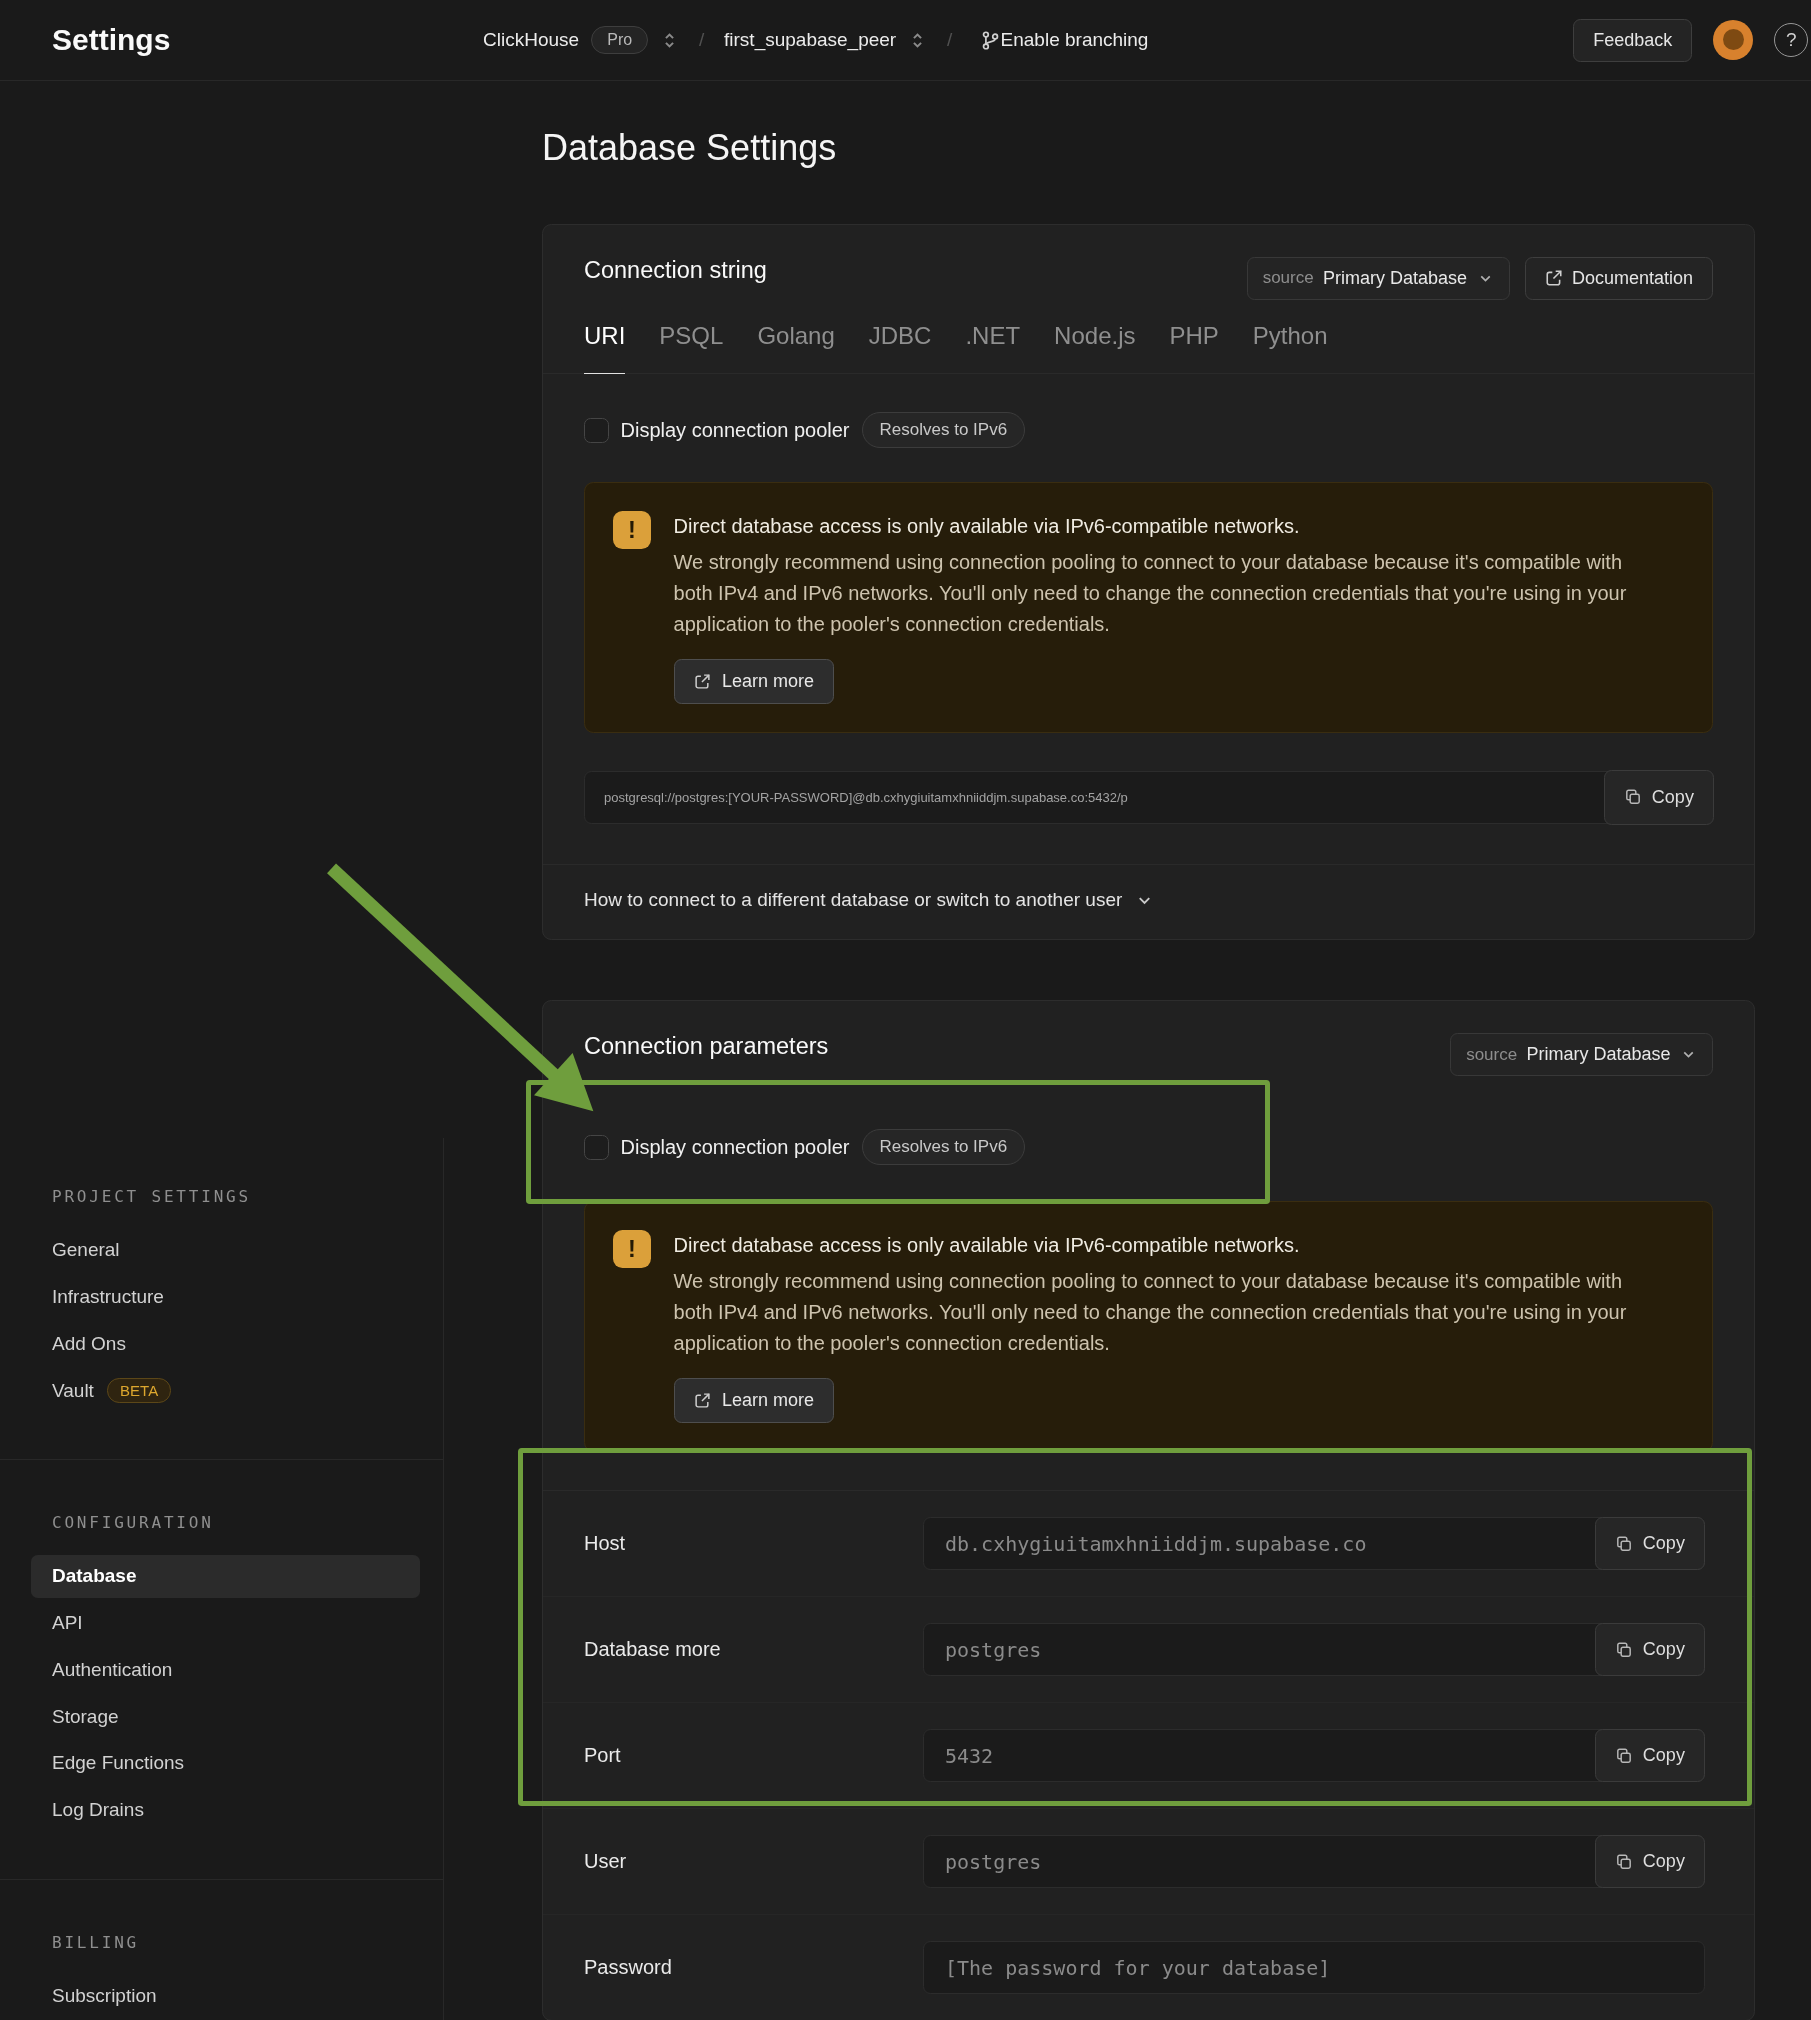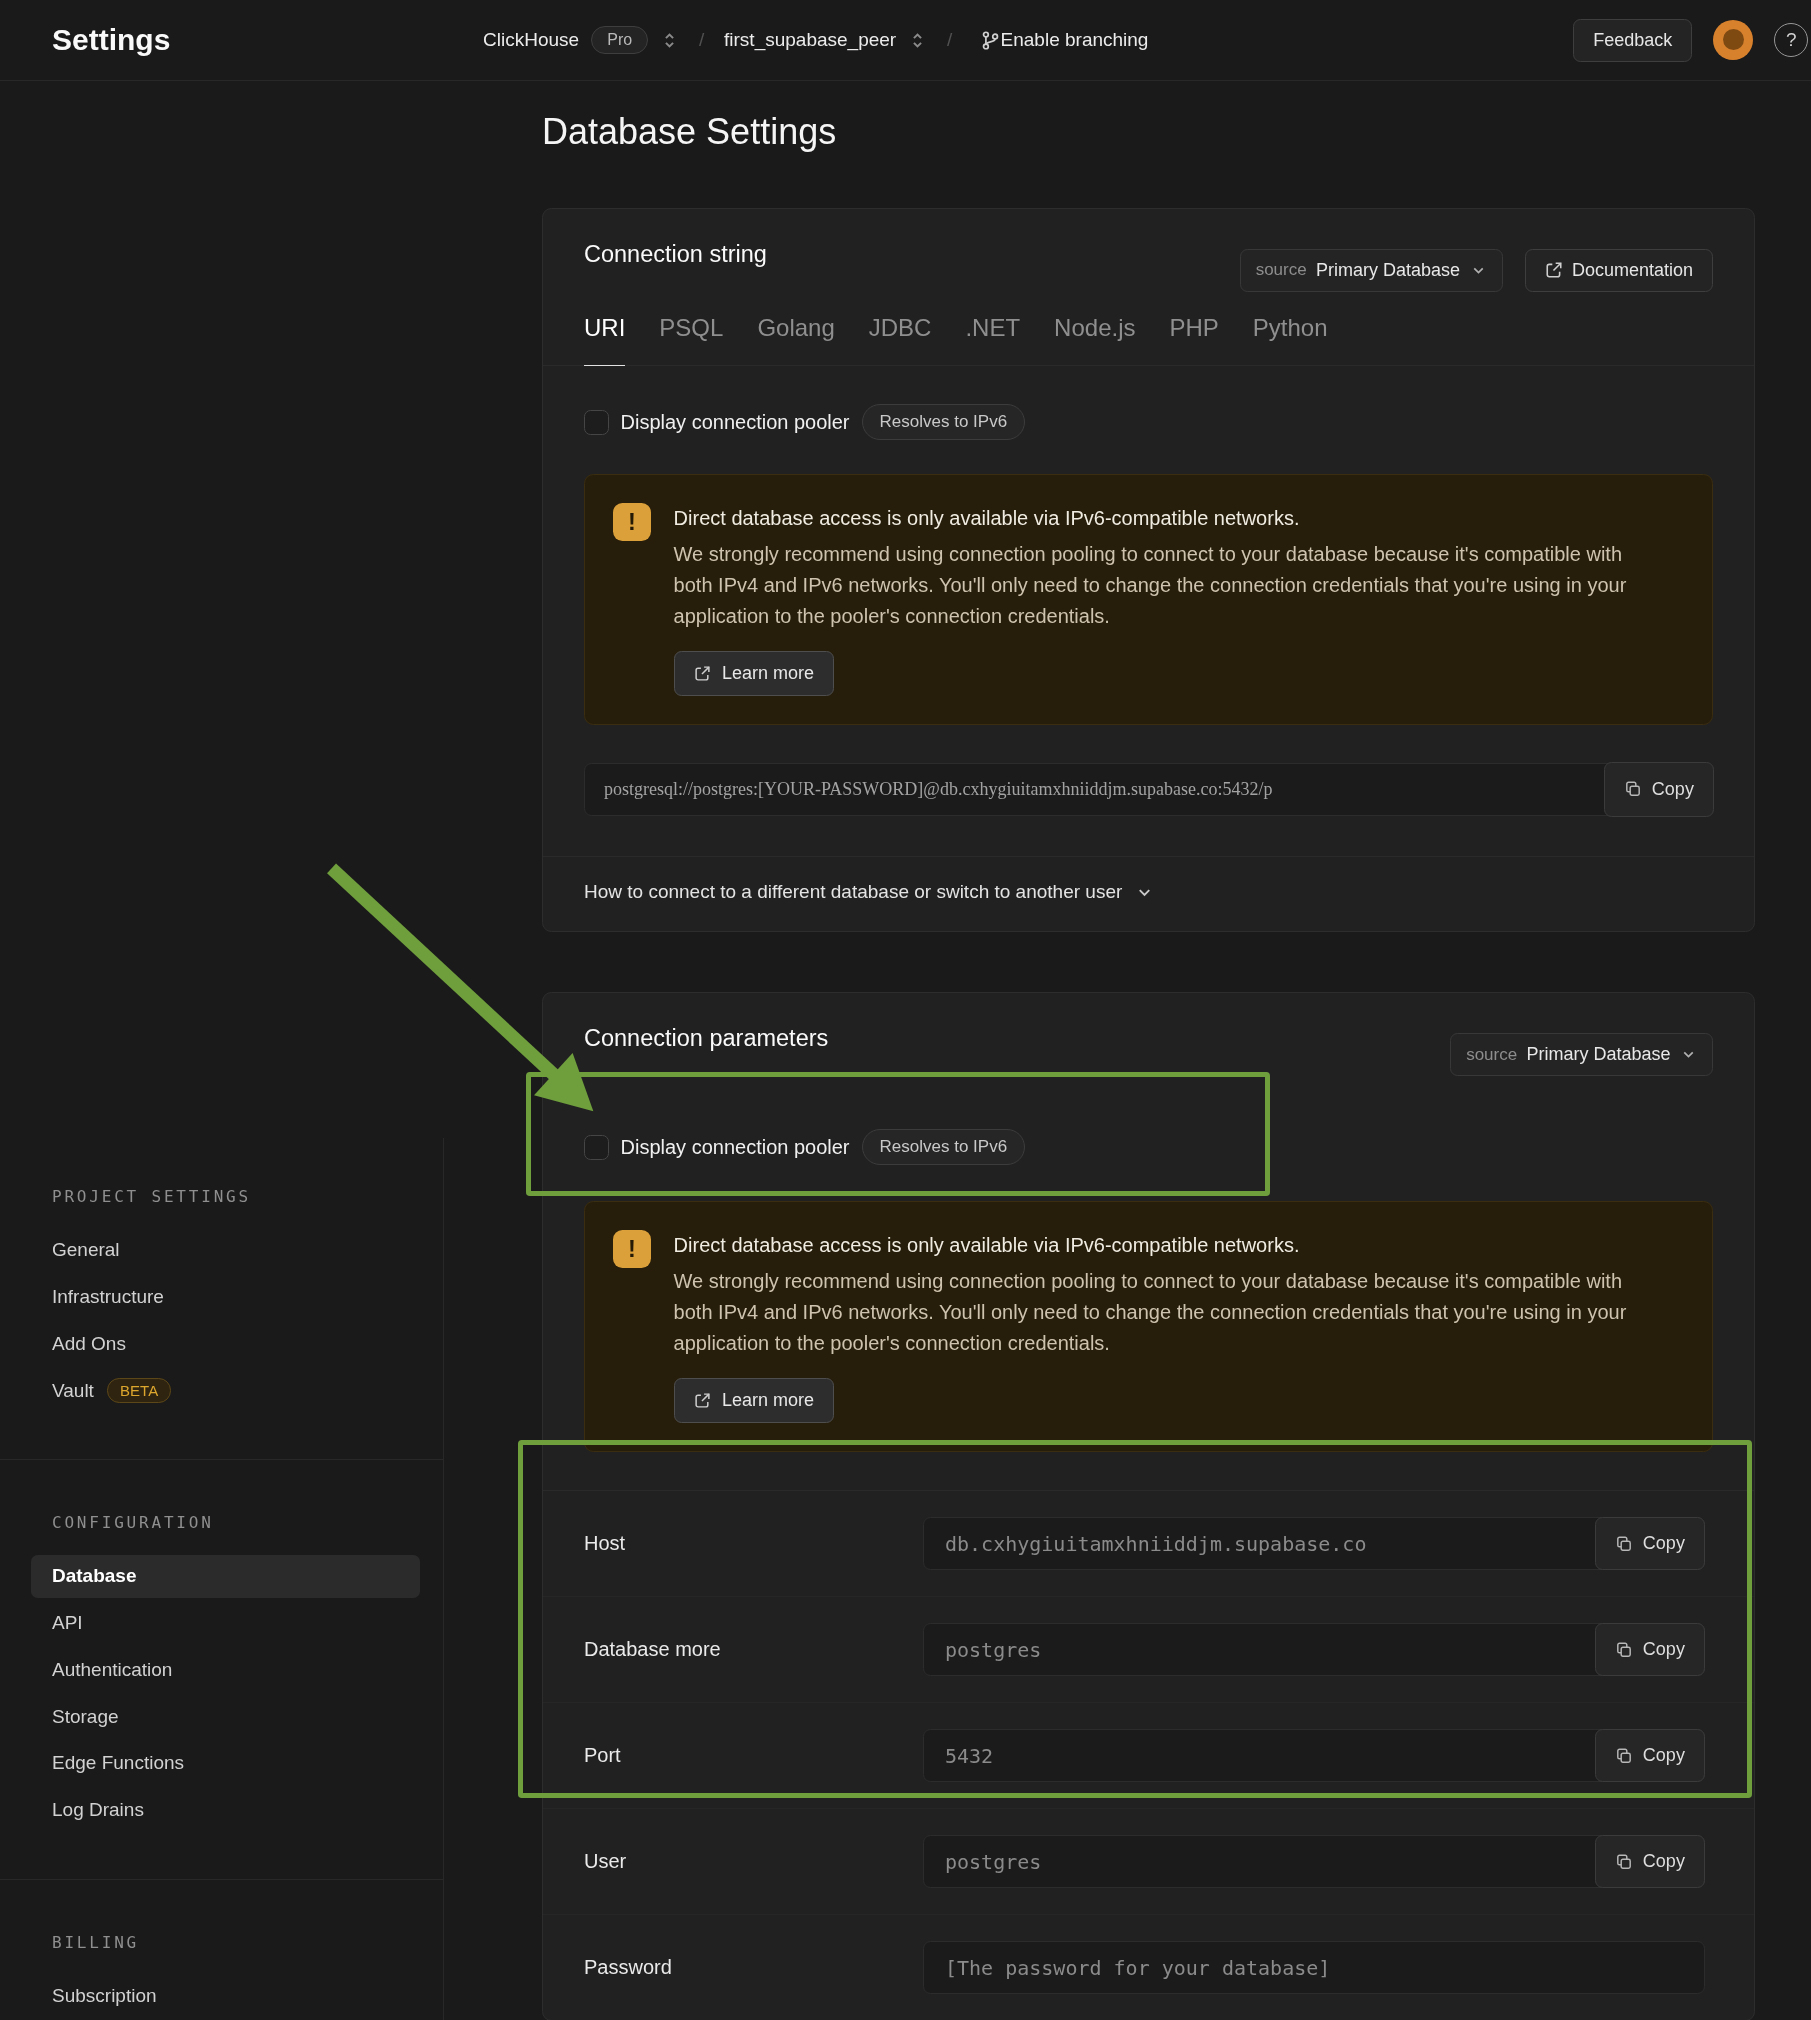--- a/index.html
+++ b/index.html
@@ -35,21 +35,21 @@
 
   .main { flex:1; min-width:0; }
   .main-inner { padding:51px 0 0 98px; }
   .page-title { font-size:36px; font-weight:500; line-height:43px; margin-bottom:55px; color:#f5f5f5; }
 
   
   .card { width:1213px; background:#212121; border:0.9px solid #2d2d2d; border-radius:9.4px; position:relative; }
   .card-params { margin-top:60px; }
   .card-head { display:flex; align-items:flex-start; justify-content:space-between; padding:32px 41px 0; }
   .card-title { font-size:23.5px; font-weight:500; color:#fafafa; }
-  .head-actions { display:flex; gap:22px;margin-top:8px; }
+  .head-actions { display:flex; gap:15px; }
   .source-select { display:inline-flex; align-items:center; gap:9.4px; height:43px; padding:0 15px; background:#242424; border:0.9px solid #383838; border-radius:7.5px; cursor:pointer; font-family:inherit; }
   .source-label { color:#8d8d8d; font-size:17px; }
   .source-value { color:#e8e8e8; font-size:18px; }
 
   .tabs-wrap { padding:22.6px 41px 0; border-bottom:0.9px solid #2a2a2a; }
   .tabs { display:flex; gap:34px; }
   .tab { font-size:24px; color:#8f8f8f; padding-bottom:23px; border-bottom:1.9px solid transparent; margin-bottom:-0.9px; cursor:pointer; }
   .tab.active { color:#ffffff; border-bottom-color:#e2e2e2; }
 
   .pooler-row { display:flex; align-items:center; gap:12px; margin:38px 41px 0; }
@@ -60,21 +60,21 @@
 
   .warning { display:flex; gap:22.6px; margin:34px 41px 0; background:#261d0a; border:0.9px solid #3a2d10; border-radius:9.4px; padding:28px; }
   .card-params .warning { margin-top:36px; }
   .warn-icon { width:38px; height:38px; border-radius:9.4px; background:#dba03a; color:#241a05; display:flex; align-items:center; justify-content:center; font-weight:700; font-size:23.5px; flex:none; }
   .warn-title { font-size:20px; line-height:30px; color:#f0ece2; margin-bottom:5.6px; }
   .warn-text { font-size:20px; line-height:31px; color:#cdc3ae; max-width:979px; }
   .learn-more { margin-top:19px; height:45px; display:inline-flex; align-items:center; gap:11.3px; background:#2d2d2d; border:0.9px solid #4e4e4e; border-radius:7.5px; color:#e8e8e8; font-size:18px; padding:0 19px; font-family:inherit; cursor:pointer; }
 
   .code-row { position:relative; margin:38px 41px 0; }
   .code-input { height:53px; background:#1b1b1b; border:0.9px solid #2c2c2c; border-radius:7.5px; display:flex; align-items:center; padding:0 141px 0 19px; overflow:hidden; }
-  .code-text { font-family:Liberation Serif, serif; font-size:18px; color:#a3a3a3; white-space:nowrap; }
+  .code-text { font-family:Liberation Sans, sans-serif; font-size:13px; color:#a3a3a3; white-space:nowrap; }
   .copy-btn { position:absolute; right:-0.9px; top:-0.9px; bottom:-0.9px; display:flex; align-items:center; gap:9.4px; padding:0 19px; background:#262626; border:0.9px solid #3b3b3b; border-radius:7.5px; color:#dedede; font-size:18px; font-family:inherit; cursor:pointer; }
 
   .card-foot { margin-top:40px; border-top:0.9px solid #2a2a2a; padding:24.5px 41px 28px; display:flex; align-items:center; gap:13px; font-size:19px; color:#e4e4e4; cursor:pointer; }
 
   .param-rows { margin-top:38px; border-top:0.9px solid #2a2a2a; }
   .param-row { display:flex; align-items:center; padding:26px 49px 26px 41px; }
   .param-row + .param-row { border-top:0.9px solid #262626; }
   .param-label { width:339px; flex:none; font-size:20px; color:#eaeaea; }
   .param-input { flex:1; position:relative; height:53px; background:#1b1b1b; border:0.9px solid #2c2c2c; border-radius:7.5px; display:flex; align-items:center; padding:0 141px 0 21px; }
   .param-input.no-copy { padding-right:21px; }

